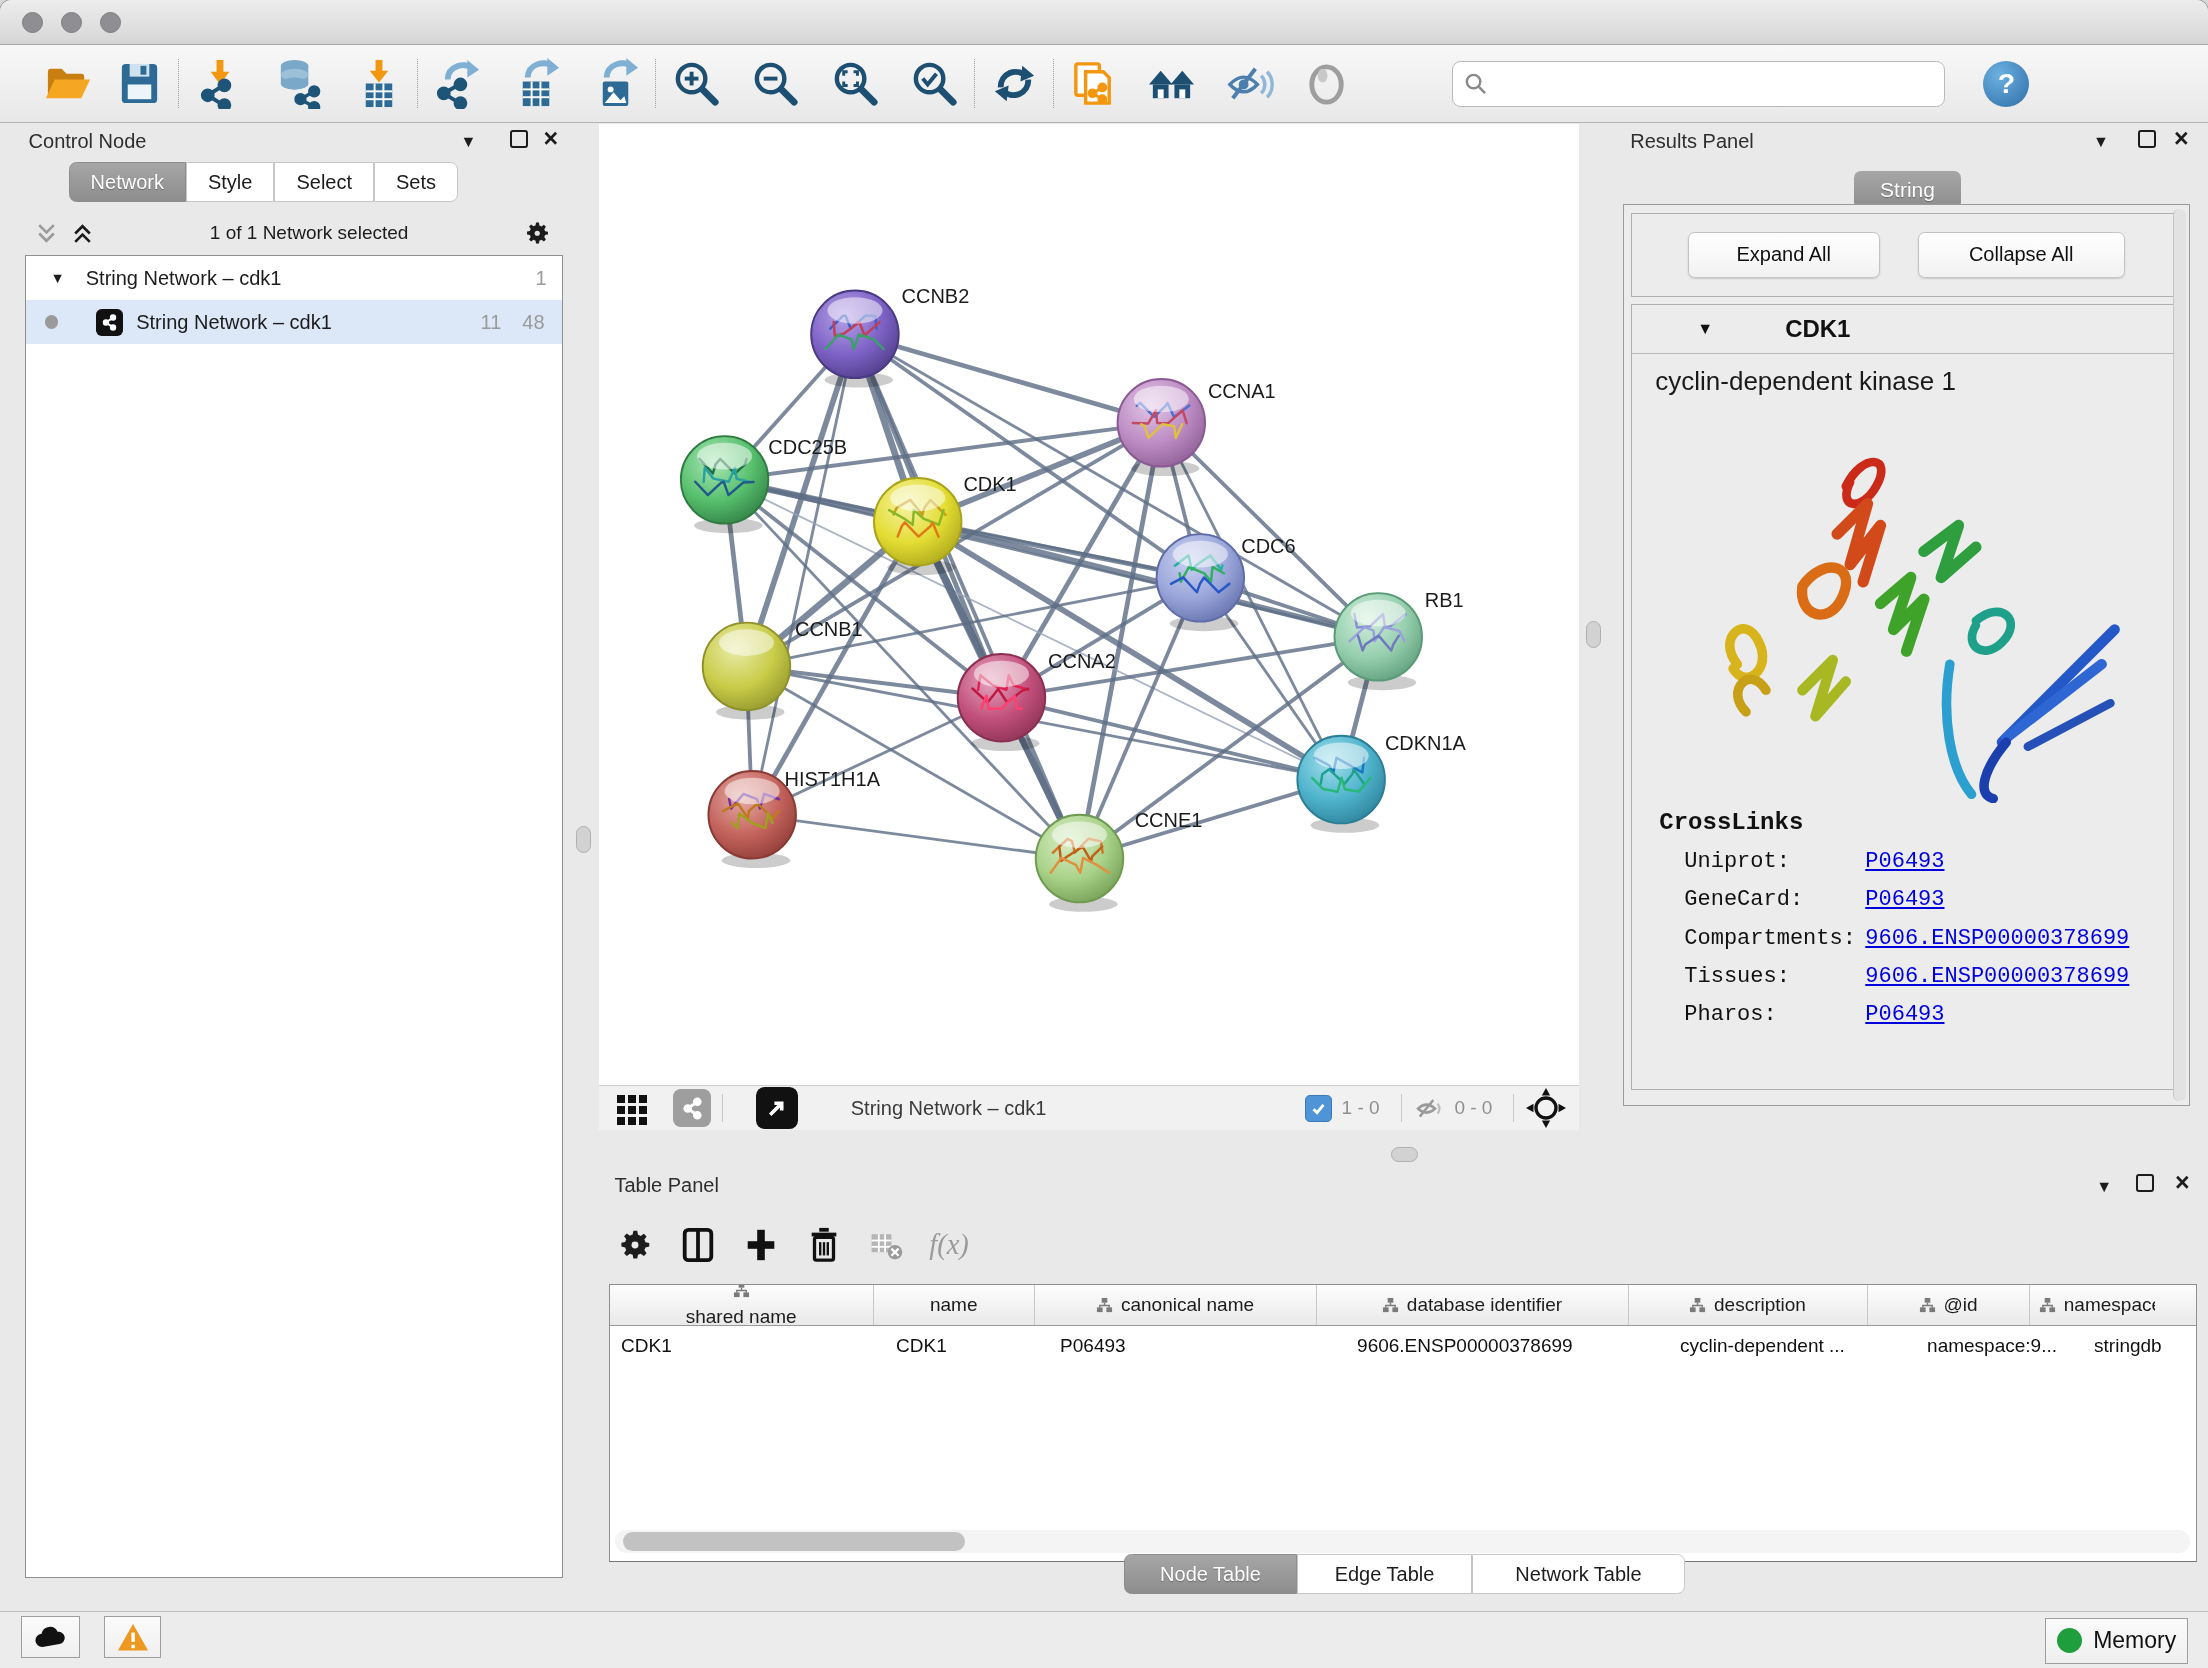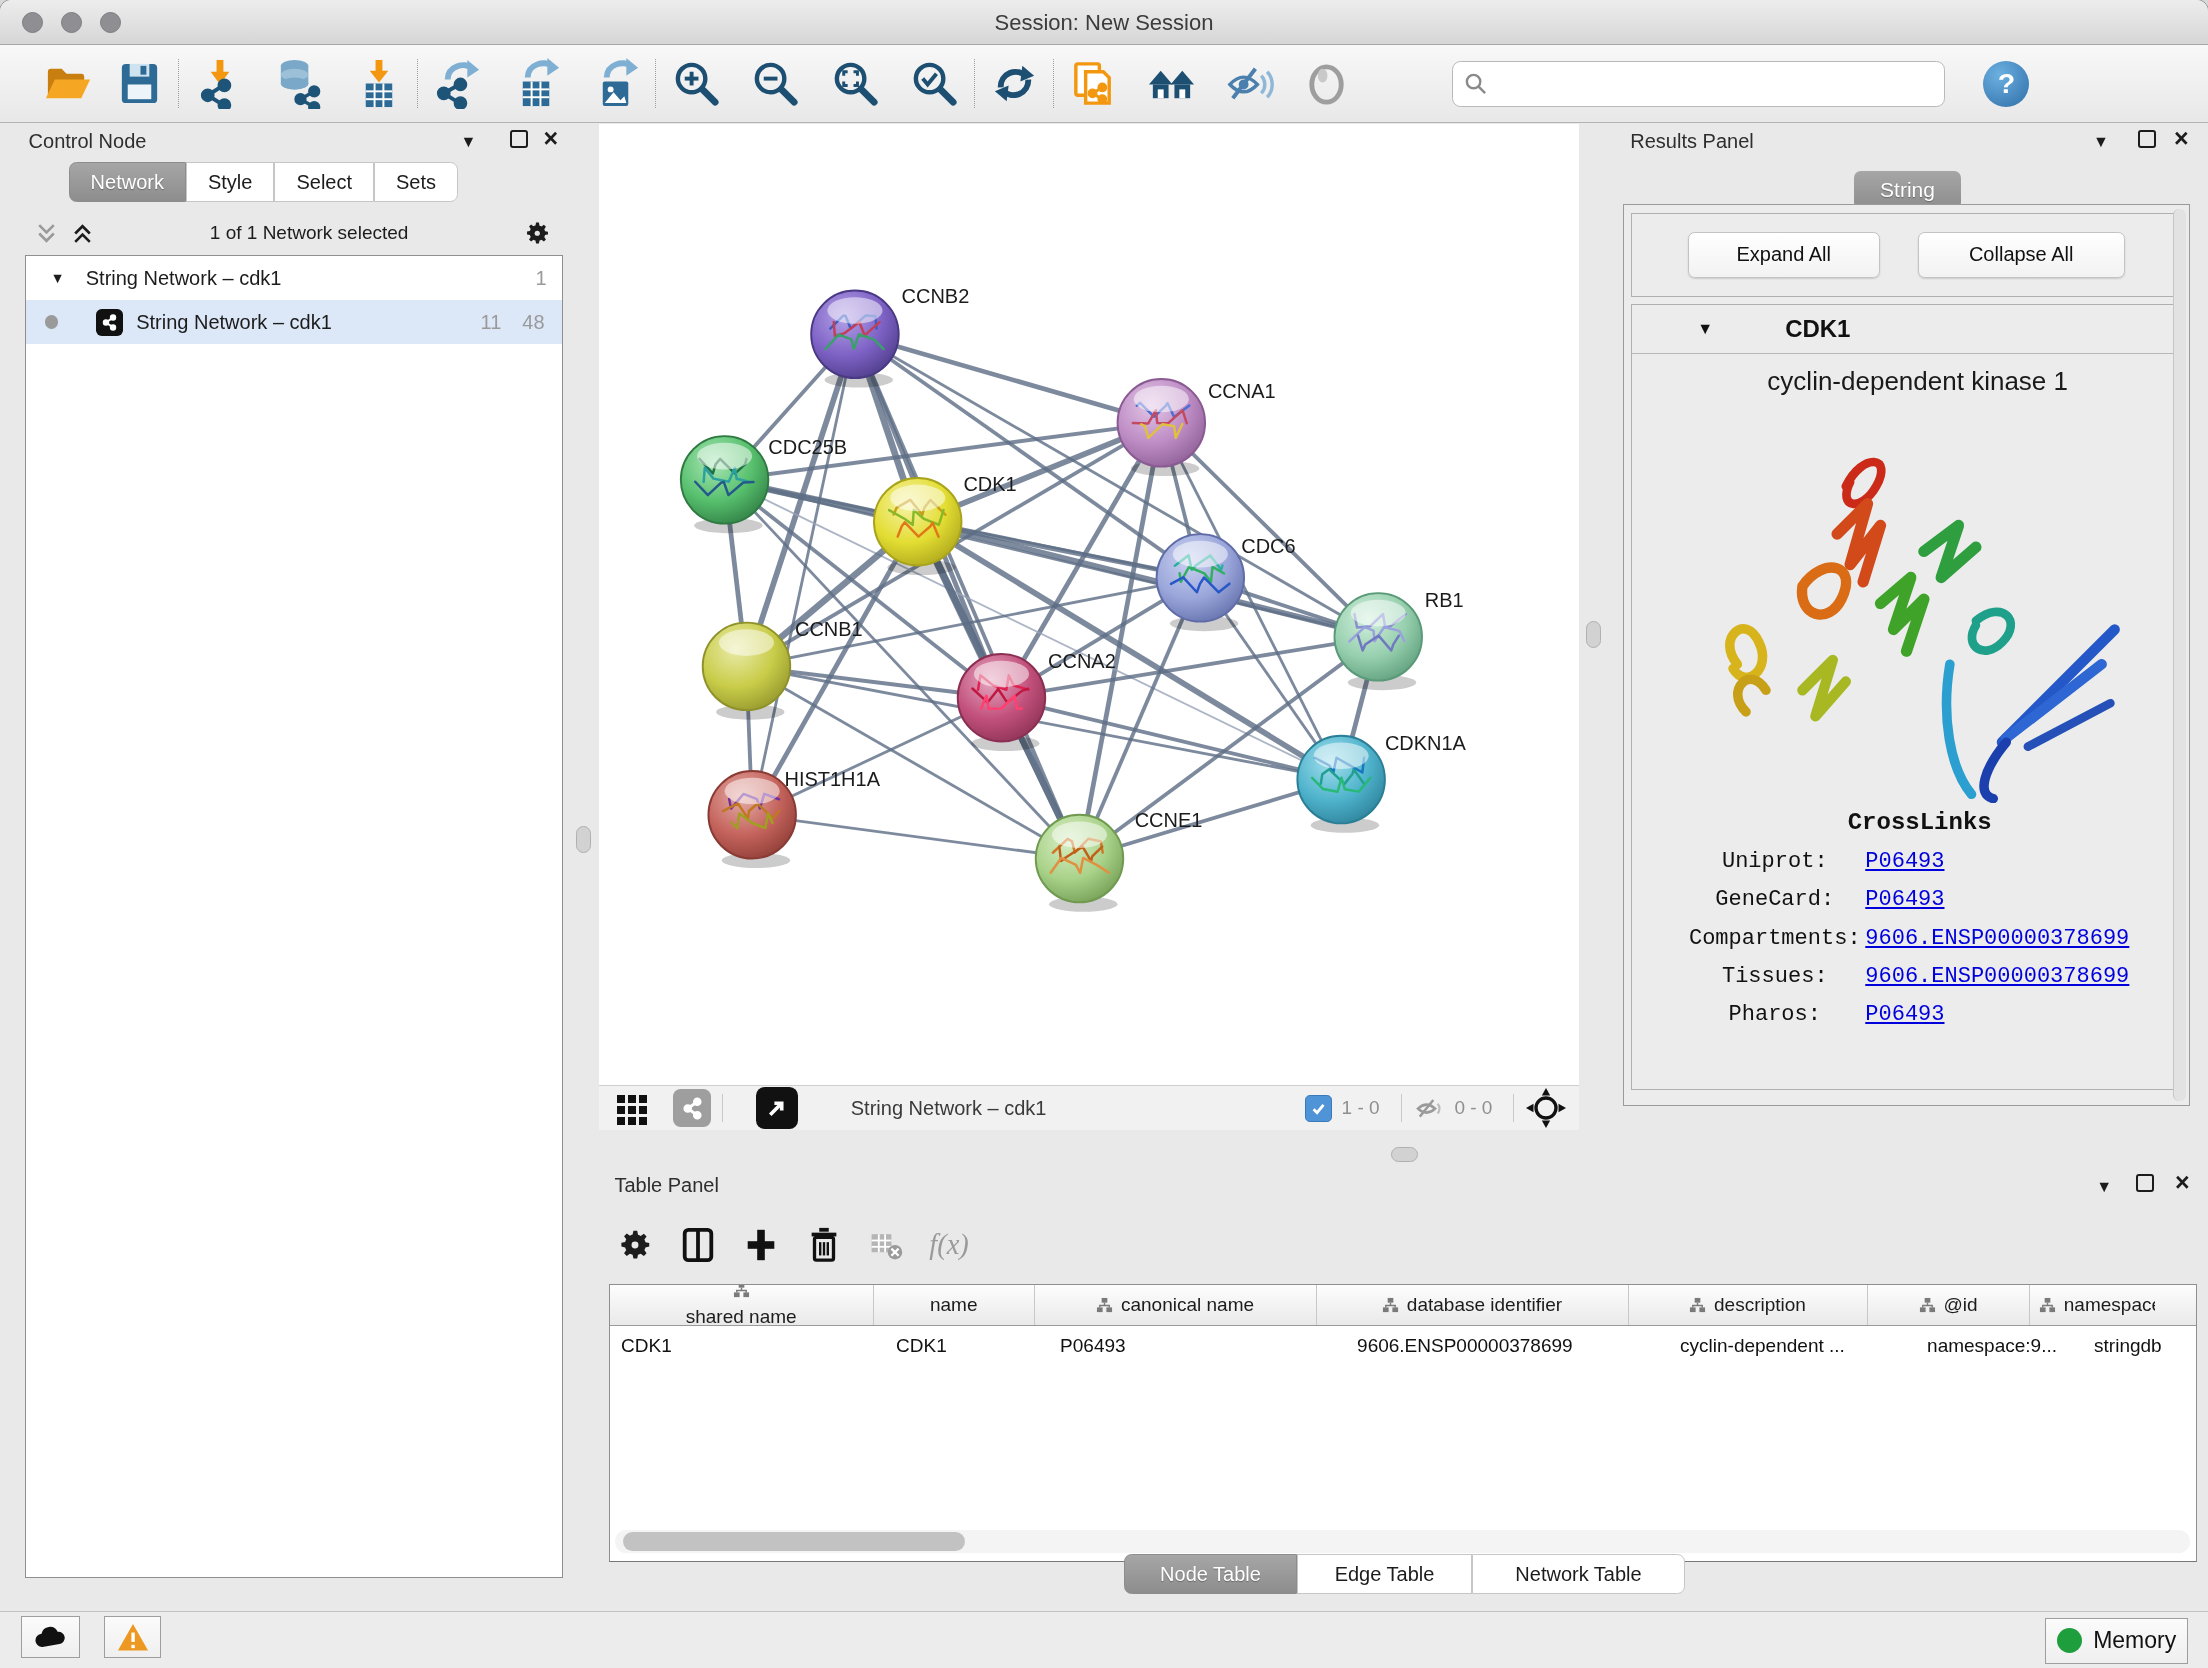--- a/index.html
+++ b/index.html
@@ -70,21 +70,20 @@
 </style>
 </head>
 <body>
 
 <div class="win">
 
   <div class="titlebar">
     <span class="light" style="left:22px"></span>
     <span class="light" style="left:61px"></span>
     <span class="light" style="left:100px"></span>
-    <div class="wintitle">Session: New Session</div>
   </div>
 
   <div class="toolbar">
     <div class="tbi" style="margin-left:42px">
       <svg width="51" height="51" viewBox="0 0 52 52">
           <path d="M6 40 V14 q0-3 3-3 h11 l5 5 h15 q3 0 3 3 v5" fill="#c87f10"></path>
           <path d="M4 41 L13 22 h36 L40 41 Z" fill="#f5a623"></path>
         </svg>
     </div>
     <div class="tbi" style="margin-left:21px">
@@ -574,21 +573,21 @@
             <polygon points="0,24 9,19 9,29"></polygon>
             <polygon points="48,24 39,19 39,29"></polygon>
           </g>
         </svg>
     </div>
 
     <div class="handle v" style="left:1586px;top:499px;"></div>
 
     <div class="handle" style="left:1391px;top:1025px;"></div>
 
-    <div class="abs" style="left:1617px;top:0;width:592px;height:1014px;text-align:center;">
+    <div class="abs" style="left:1617px;top:0;width:592px;height:1014px;">
       <div class="abs phead" style="left:13.3px;top:7.6px;">Results Panel</div>
       <div class="abs" style="left:476px;top:11.4px;color:#1c1c1c;font-size:16px;">▼</div>
       <div class="abs sqicon" style="left:521px;top:7.6px;"></div>
       <div class="abs" style="left:557px;top:1.9px;font-size:25px;font-weight:bold;color:#1c1c1c;">×</div>
       <div class="abs stringtab" style="left:237px;top:49px;width:107px;height:38px;">String</div>
       <div class="abs rbox" style="left:5.7px;top:82px;width:565px;height:900px;">
         <div class="rbox" style="margin:7.6px;height:82px;display:flex;align-items:center;justify-content:center;gap:38px;border-color:#b0b0b0;">
           <div class="rbtn" style="width:190px;height:44px;">Expand All</div>
           <div class="rbtn" style="width:205px;height:44px;">Collapse All</div>
         </div>

